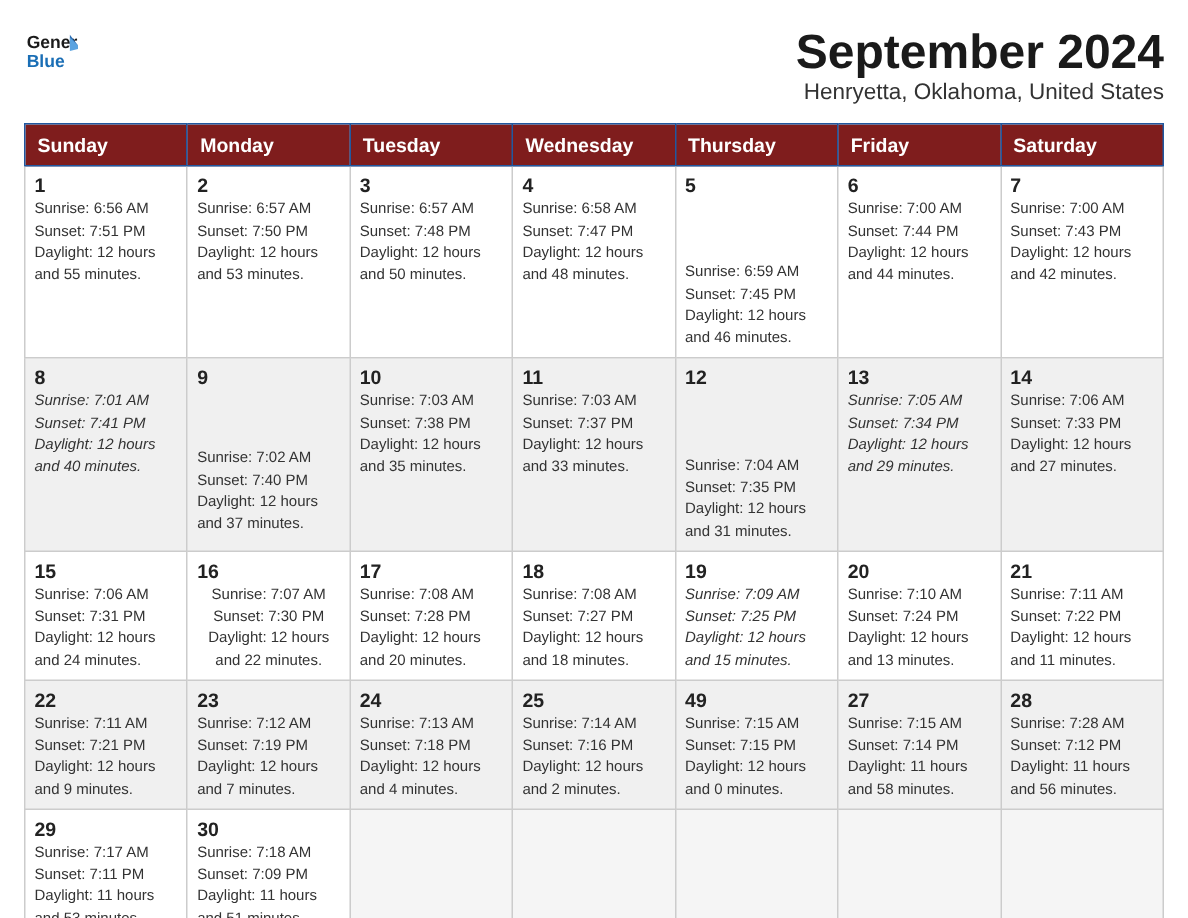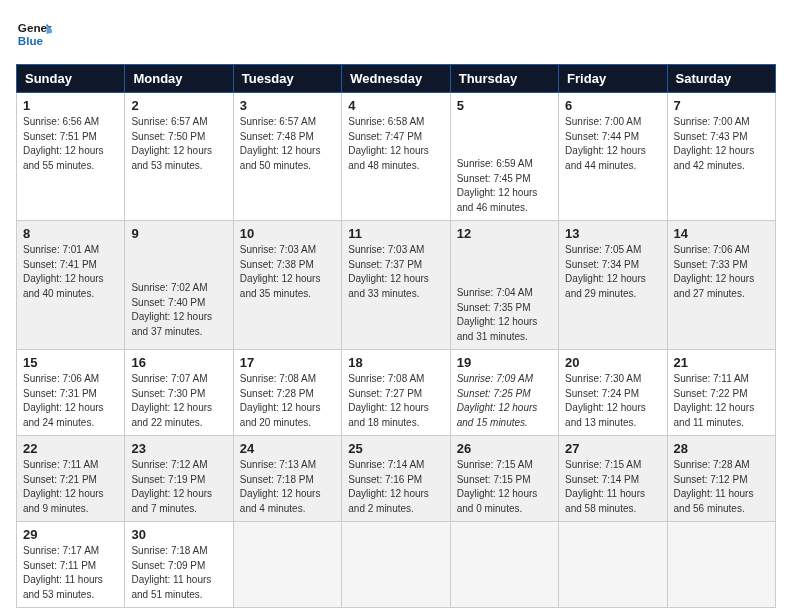--- a/index.html
+++ b/index.html
@@ -36,21 +36,21 @@
     .location-title {
       font-size: 15px;
       color: #333;
     }
     .calendar {
       width: 100%;
       border-collapse: collapse;
       border: 1px solid #ccc;
     }
     .calendar th {
-      background: #0f172a;
+      background: #7f1d1d;
       color: #fff;
       font-size: 13px;
       font-weight: bold;
       padding: 6px 8px;
       text-align: left;
       border: 1px solid #2058a0;
     }
     .calendar td {
       width: calc(100% / 7);
       vertical-align: top;
@@ -84,20 +84,24 @@
 
 <div class="header">
   <div class="logo">
     <svg class="logo-icon" viewBox="0 0 40 40">
       <text x="2" y="18" font-size="13" font-weight="bold" fill="#1a1a1a">General</text>
       <text x="2" y="32" font-size="13" font-weight="bold" fill="#1a6eb5">Blue</text>
       <polygon points="34,8 40,16 34,16" fill="#2b6cb0"></polygon>
       <polygon points="34,10 42,18 34,20" fill="#5ba3e0"></polygon>
     </svg>
   </div>
+  <div class="title-block">
+    <div class="month-title">September 2024</div>
+    <div class="location-title">Henryetta, Oklahoma, United States</div>
+  </div>
 </div>
 
 <table class="calendar">
   <thead>
     <tr>
     <th>Sunday</th>
         <th>Monday</th>
         <th>Tuesday</th>
         <th>Wednesday</th>
         <th>Thursday</th>
@@ -153,21 +157,21 @@
           <span class="day-num">7</span>
           <div class="day-info" style="white-space: pre-line;">Sunrise: 7:00 AM
 Sunset: 7:43 PM
 Daylight: 12 hours
 and 42 minutes.</div>
         </td>
       </tr>
       <tr class="row-shaded">
         <td>
           <span class="day-num">8</span>
-          <div class="day-info" style="white-space: pre-line;">Sunrise: 7:01 AM
+          <div class="day-info" style="white-space: pre-line; font-style: italic;">Sunrise: 7:01 AM
 Sunset: 7:41 PM
 Daylight: 12 hours
 and 40 minutes.</div>
         </td>
         <td>
           <span class="day-num">9</span>
           <div class="day-info" style="white-space: pre-line; margin-top: 40px;">Sunrise: 7:02 AM
 Sunset: 7:40 PM
 Daylight: 12 hours
 and 37 minutes.</div>
@@ -188,21 +192,21 @@
         </td>
         <td>
           <span class="day-num">12</span>
           <div class="day-info" style="white-space: pre-line; margin-top: 45px;">Sunrise: 7:04 AM
 Sunset: 7:35 PM
 Daylight: 12 hours
 and 31 minutes.</div>
         </td>
         <td>
           <span class="day-num">13</span>
-          <div class="day-info" style="white-space: pre-line;">Sunrise: 7:05 AM
+          <div class="day-info" style="white-space: pre-line; font-style: italic;">Sunrise: 7:05 AM
 Sunset: 7:34 PM
 Daylight: 12 hours
 and 29 minutes.</div>
         </td>
         <td>
           <span class="day-num">14</span>
           <div class="day-info" style="white-space: pre-line;">Sunrise: 7:06 AM
 Sunset: 7:33 PM
 Daylight: 12 hours
 and 27 minutes.</div>
@@ -211,21 +215,21 @@
       <tr>
         <td>
           <span class="day-num">15</span>
           <div class="day-info" style="white-space: pre-line;">Sunrise: 7:06 AM
 Sunset: 7:31 PM
 Daylight: 12 hours
 and 24 minutes.</div>
         </td>
         <td>
           <span class="day-num">16</span>
-          <div class="day-info" style="white-space: pre-line;">Sunrise: 7:07 AM
+          <div class="day-info" style="white-space: pre-line; text-align: center;">Sunrise: 7:07 AM
 Sunset: 7:30 PM
 Daylight: 12 hours
 and 22 minutes.</div>
         </td>
         <td>
           <span class="day-num">17</span>
           <div class="day-info" style="white-space: pre-line;">Sunrise: 7:08 AM
 Sunset: 7:28 PM
 Daylight: 12 hours
 and 20 minutes.</div>
@@ -239,21 +243,21 @@
         </td>
         <td>
           <span class="day-num">19</span>
           <div class="day-info" style="white-space: pre-line; font-style: italic;">Sunrise: 7:09 AM
 Sunset: 7:25 PM
 Daylight: 12 hours
 and 15 minutes.</div>
         </td>
         <td>
           <span class="day-num">20</span>
-          <div class="day-info" style="white-space: pre-line;">Sunrise: 7:30 AM
+          <div class="day-info" style="white-space: pre-line;">Sunrise: 7:10 AM
 Sunset: 7:24 PM
 Daylight: 12 hours
 and 13 minutes.</div>
         </td>
         <td>
           <span class="day-num">21</span>
           <div class="day-info" style="white-space: pre-line;">Sunrise: 7:11 AM
 Sunset: 7:22 PM
 Daylight: 12 hours
 and 11 minutes.</div>
@@ -282,21 +286,21 @@
 and 4 minutes.</div>
         </td>
         <td>
           <span class="day-num">25</span>
           <div class="day-info" style="white-space: pre-line;">Sunrise: 7:14 AM
 Sunset: 7:16 PM
 Daylight: 12 hours
 and 2 minutes.</div>
         </td>
         <td>
-          <span class="day-num">26</span>
+          <span class="day-num">49</span>
           <div class="day-info" style="white-space: pre-line;">Sunrise: 7:15 AM
 Sunset: 7:15 PM
 Daylight: 12 hours
 and 0 minutes.</div>
         </td>
         <td>
           <span class="day-num">27</span>
           <div class="day-info" style="white-space: pre-line;">Sunrise: 7:15 AM
 Sunset: 7:14 PM
 Daylight: 11 hours

